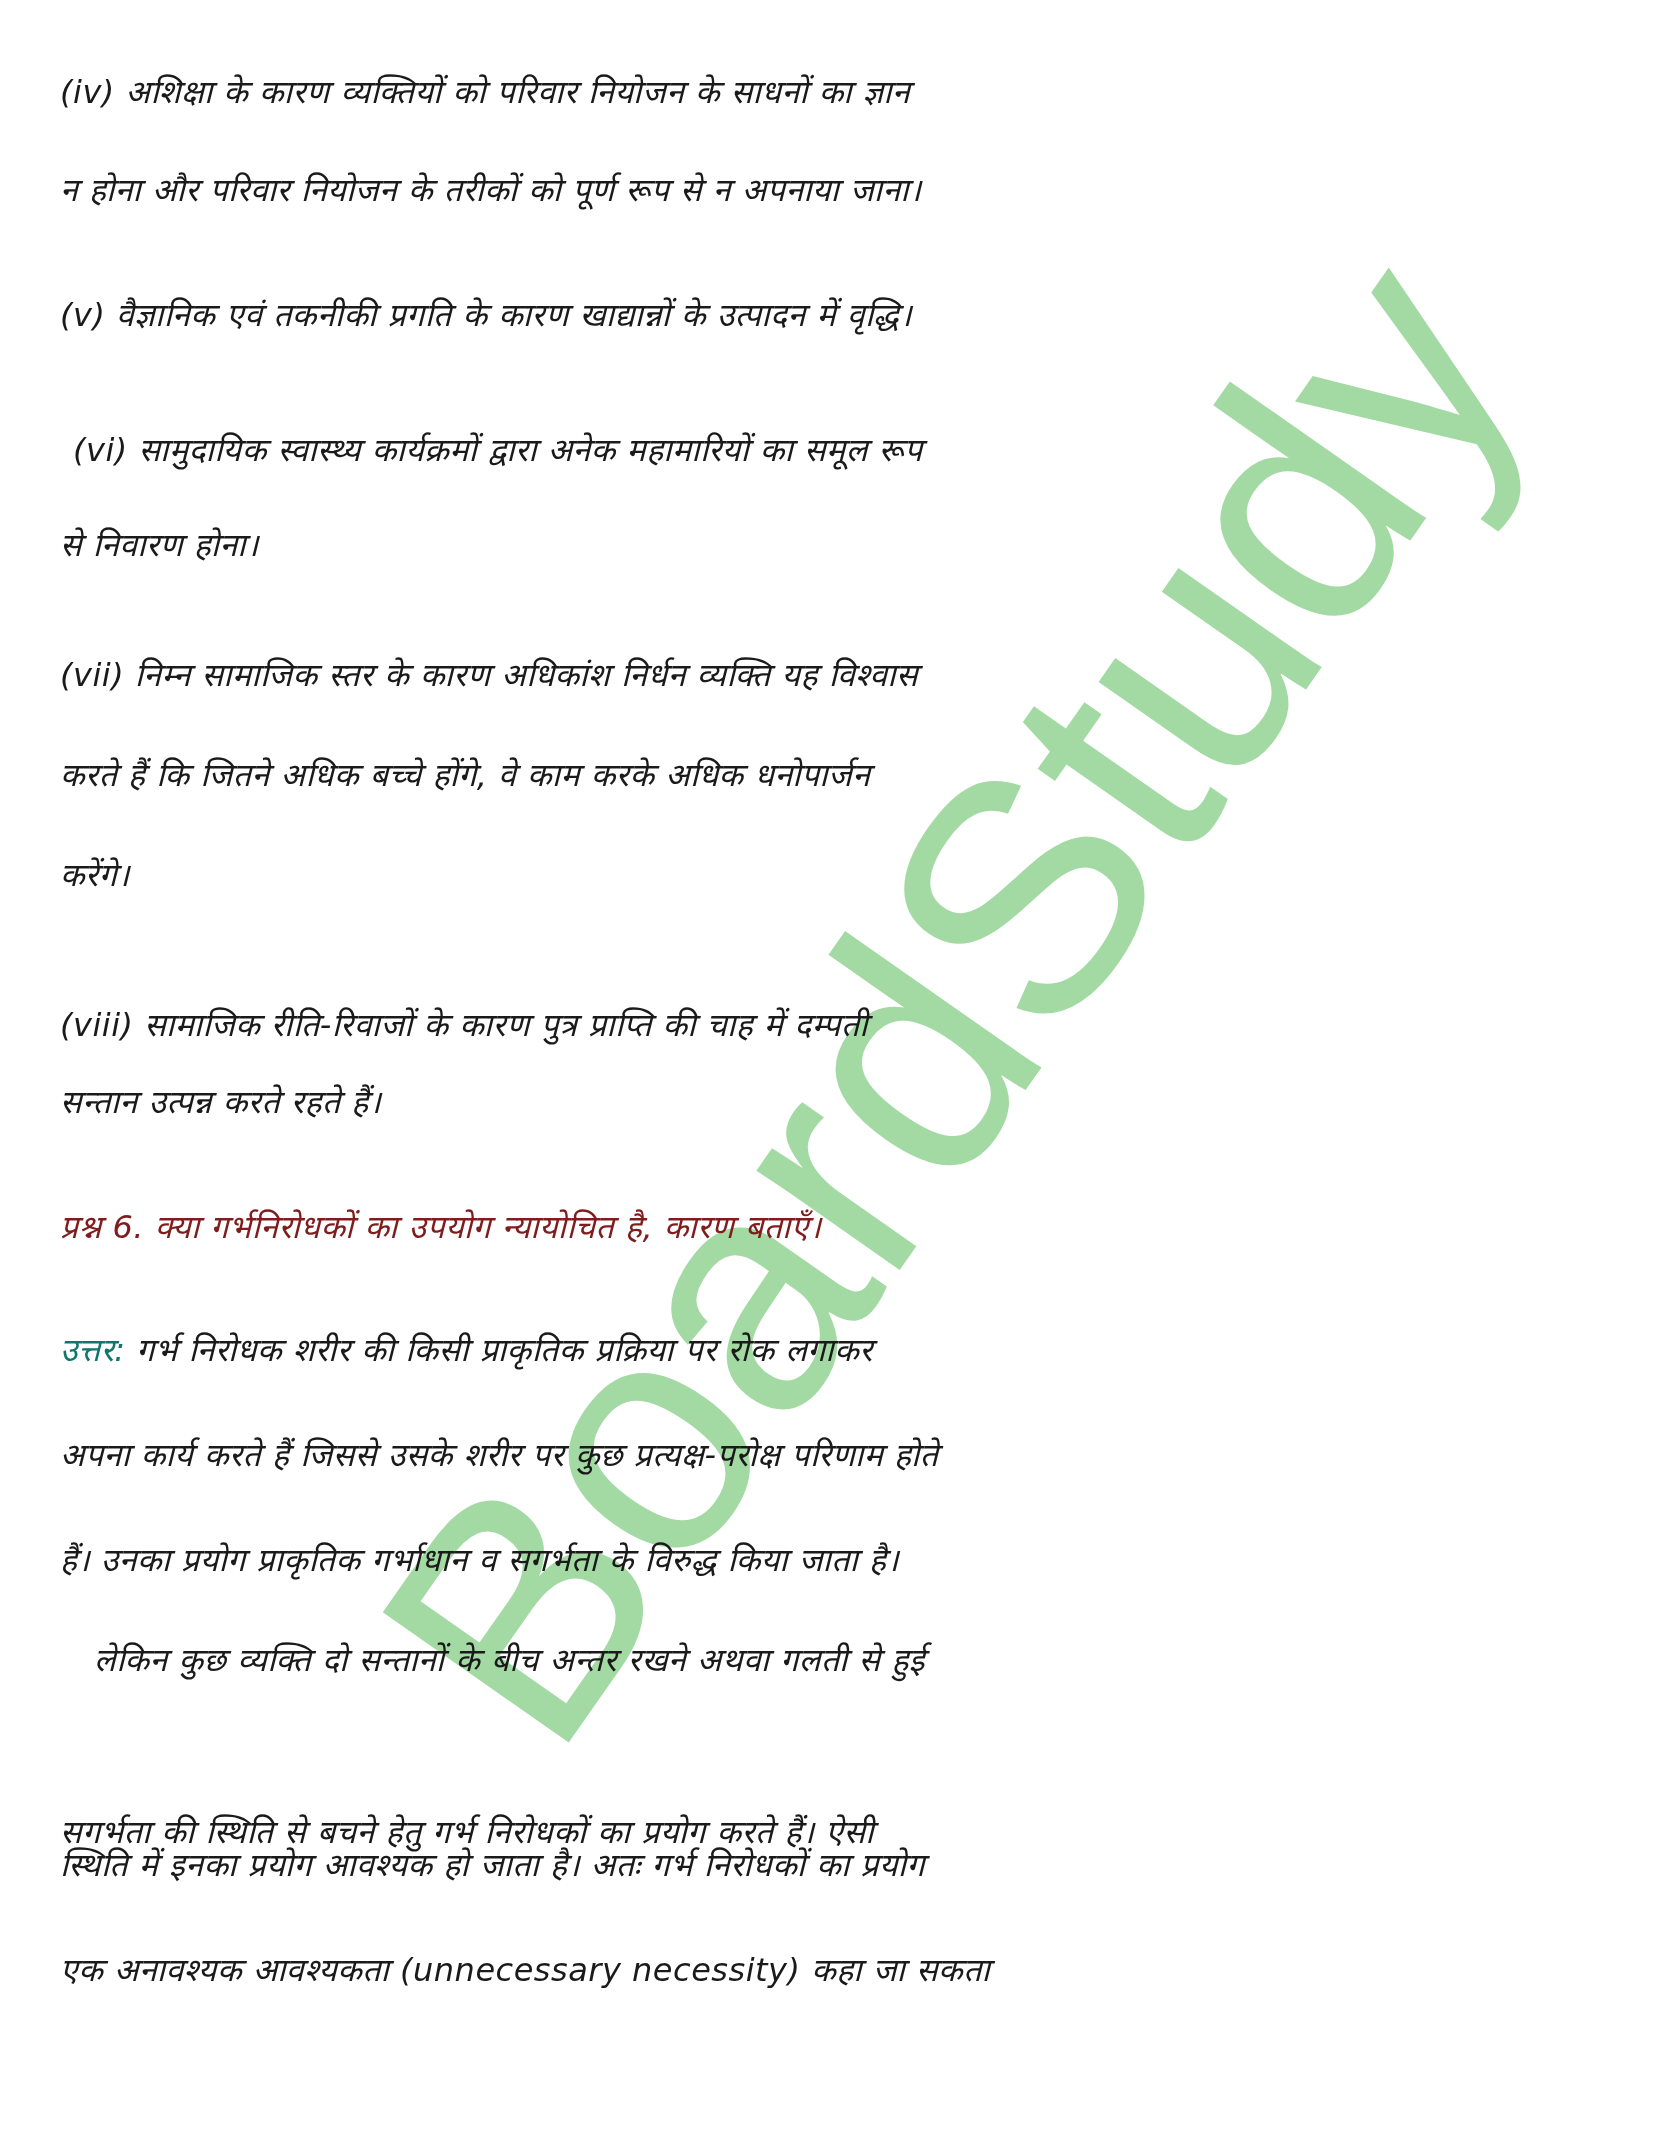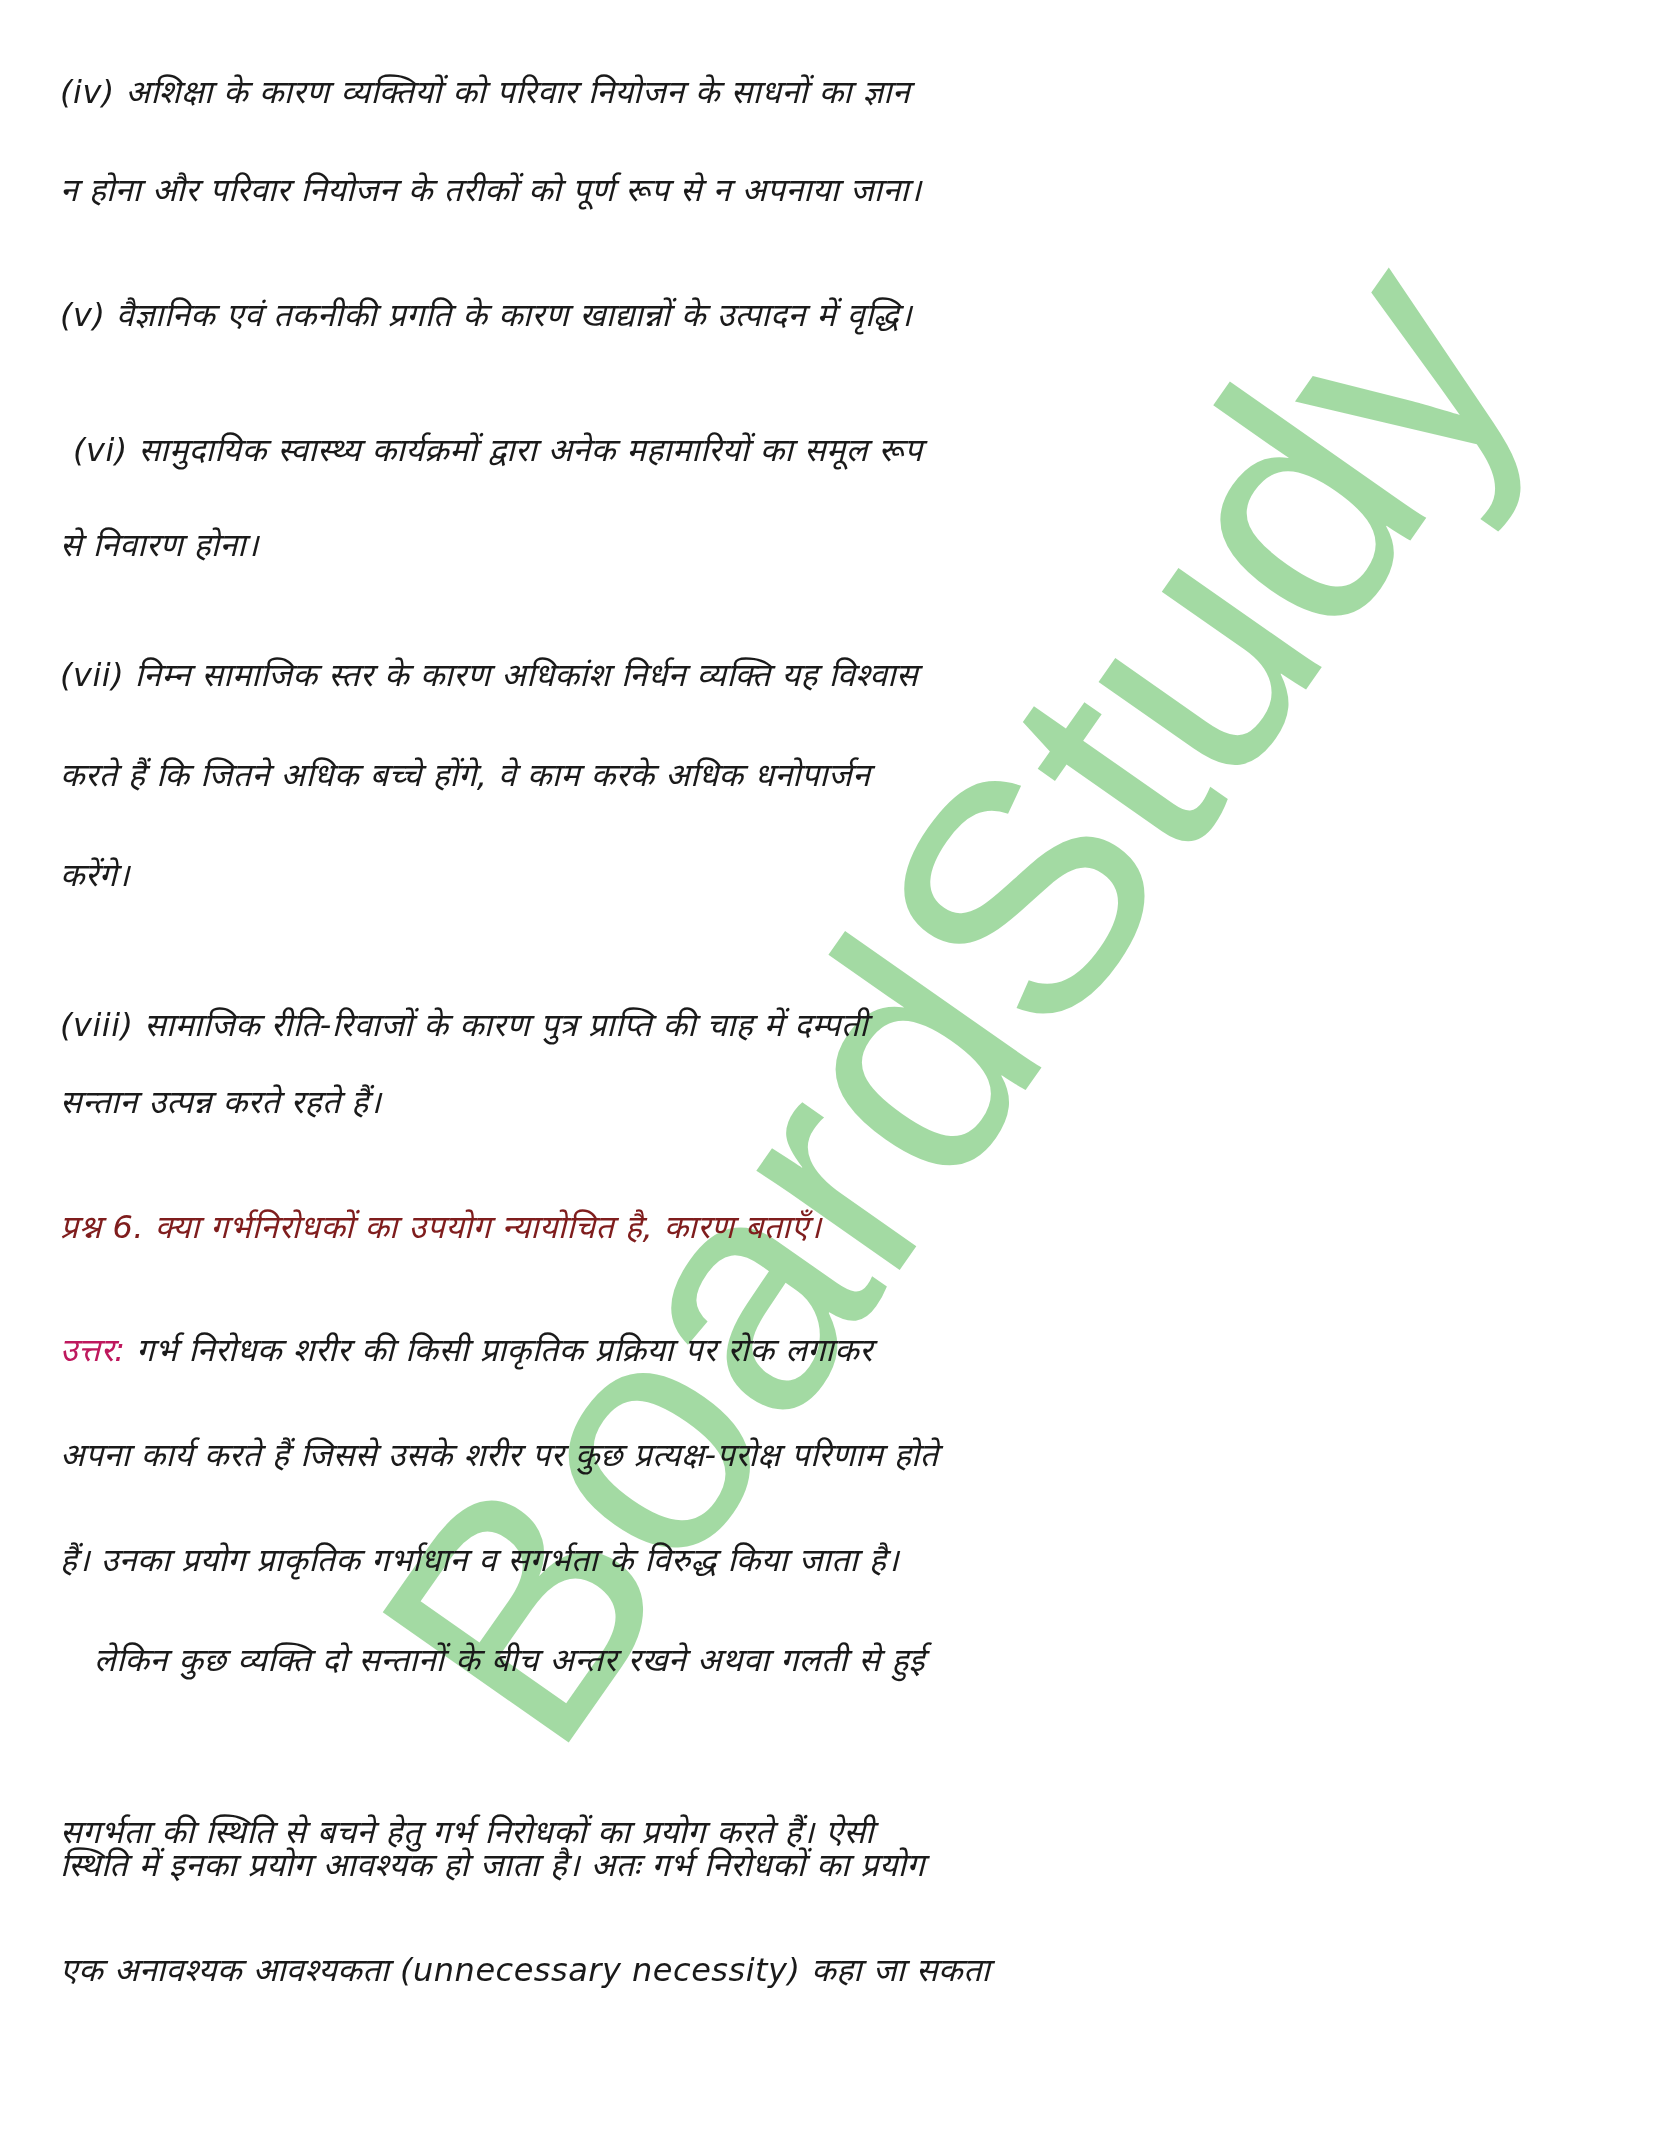--- a/index.html
+++ b/index.html
@@ -27,21 +27,21 @@
     line-height: 60px;
     color: #1a1a1a;
     white-space: nowrap;
     font-style: italic;
     letter-spacing: 0.5px;
   }
   .question {
     color: #7f1d1d;
   }
   .answer-label {
-    color: #be185d;
+    color: #0f766e;
   }
   .watermark {
     position: absolute;
     left: 140px;
     top: 920px;
     width: 1500px;
     font-family: "Liberation Sans", sans-serif;
     font-size: 330px;
     line-height: 330px;
     color: rgba(120, 200, 120, 0.68);

